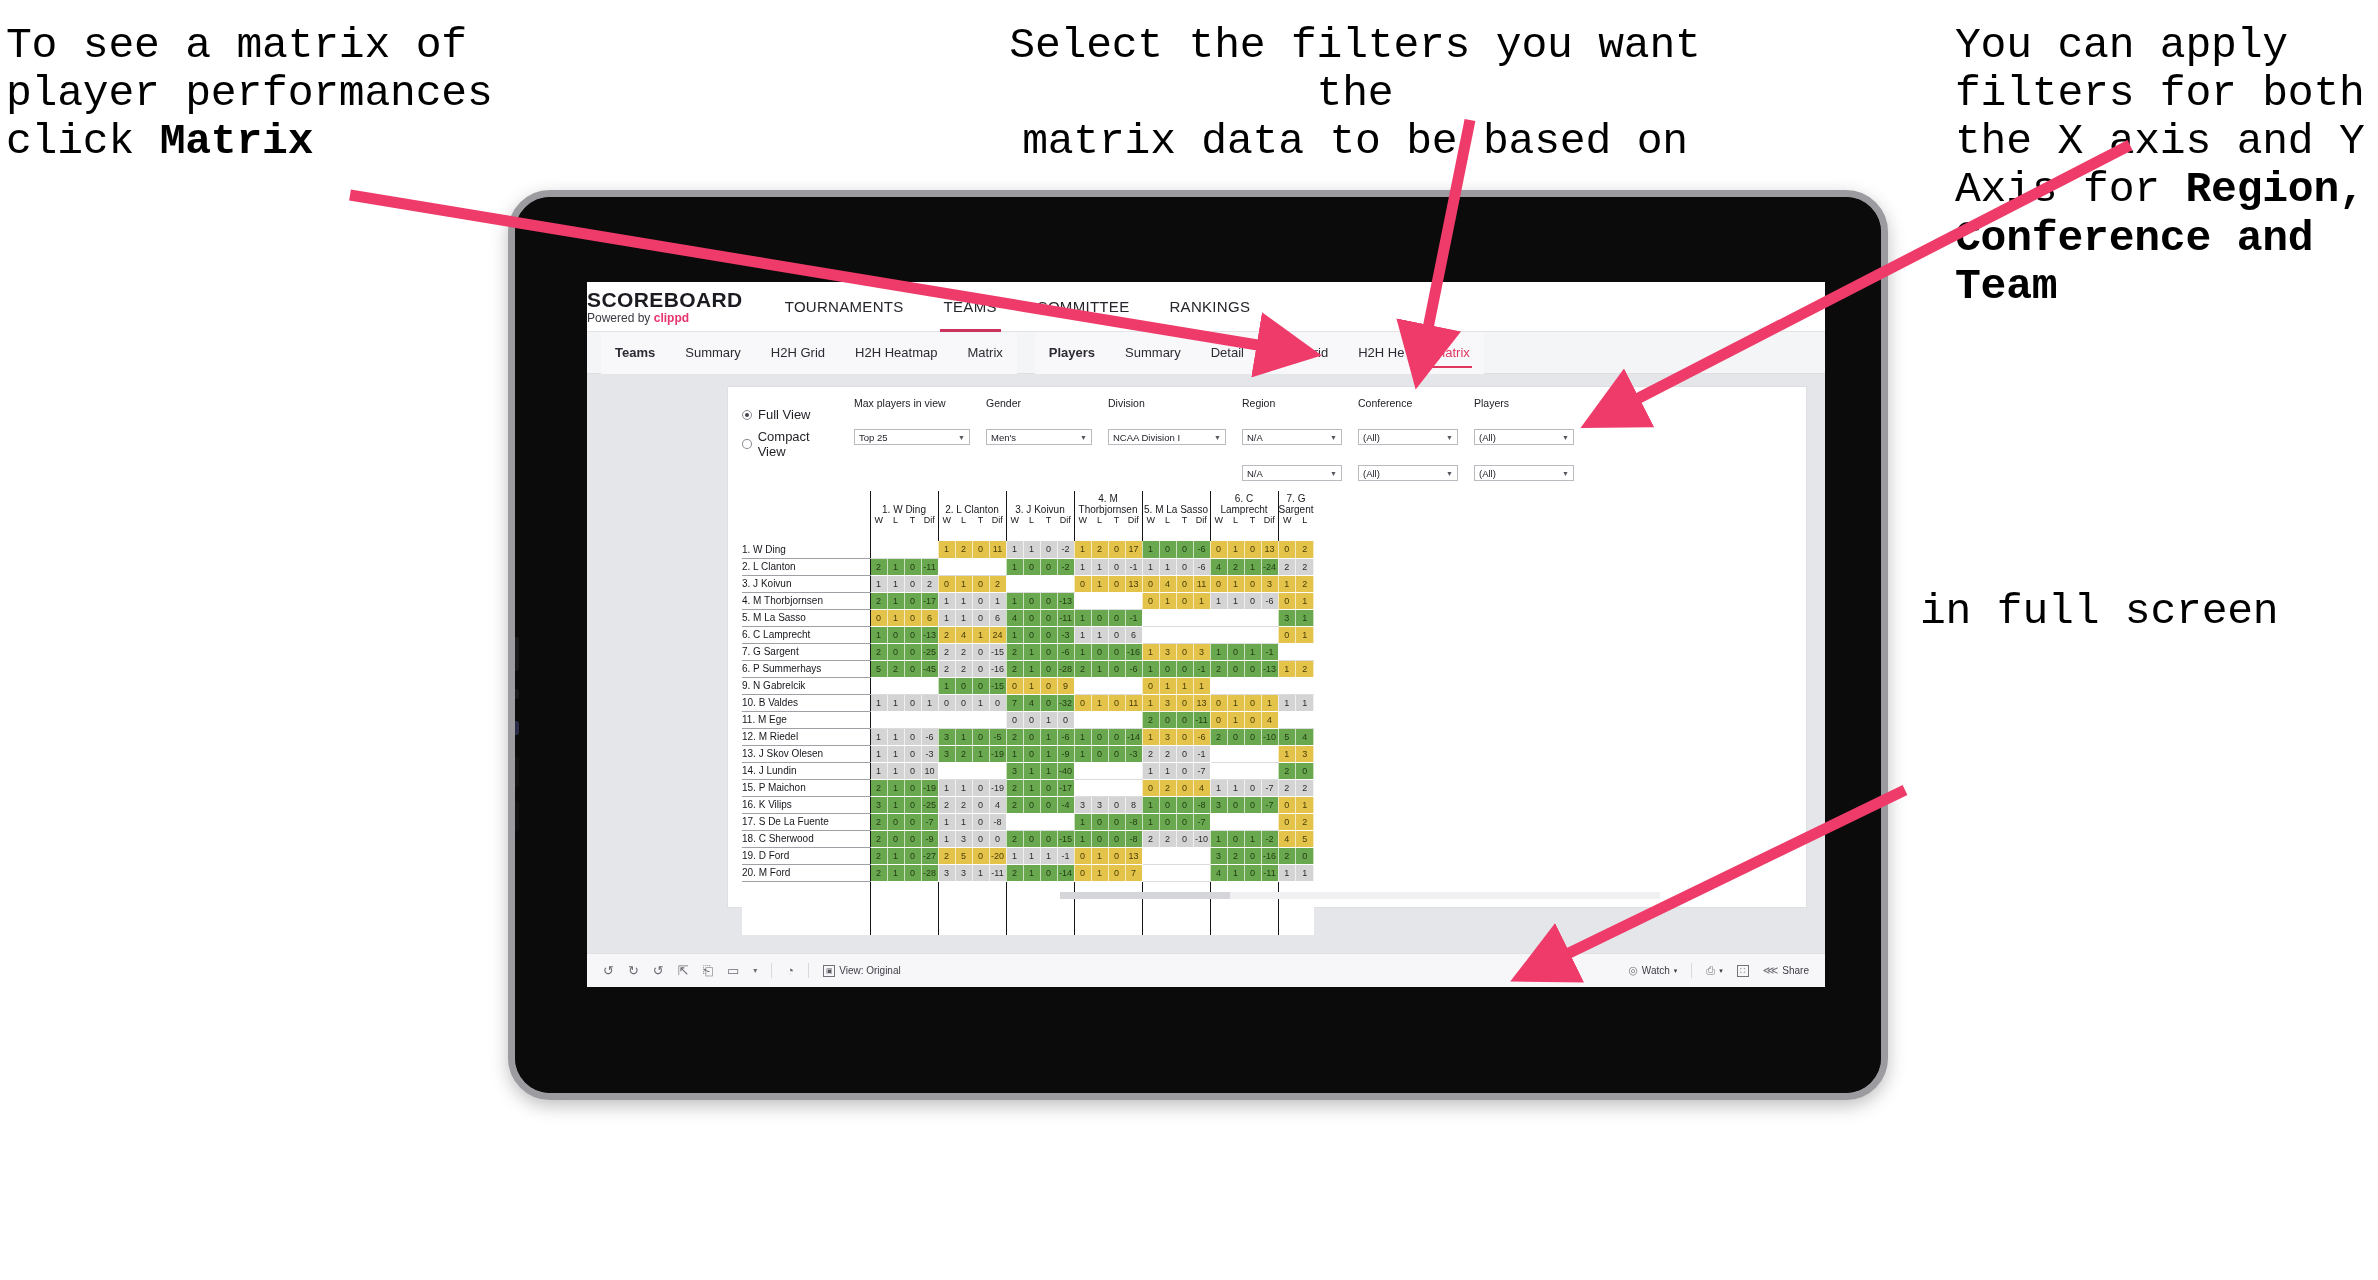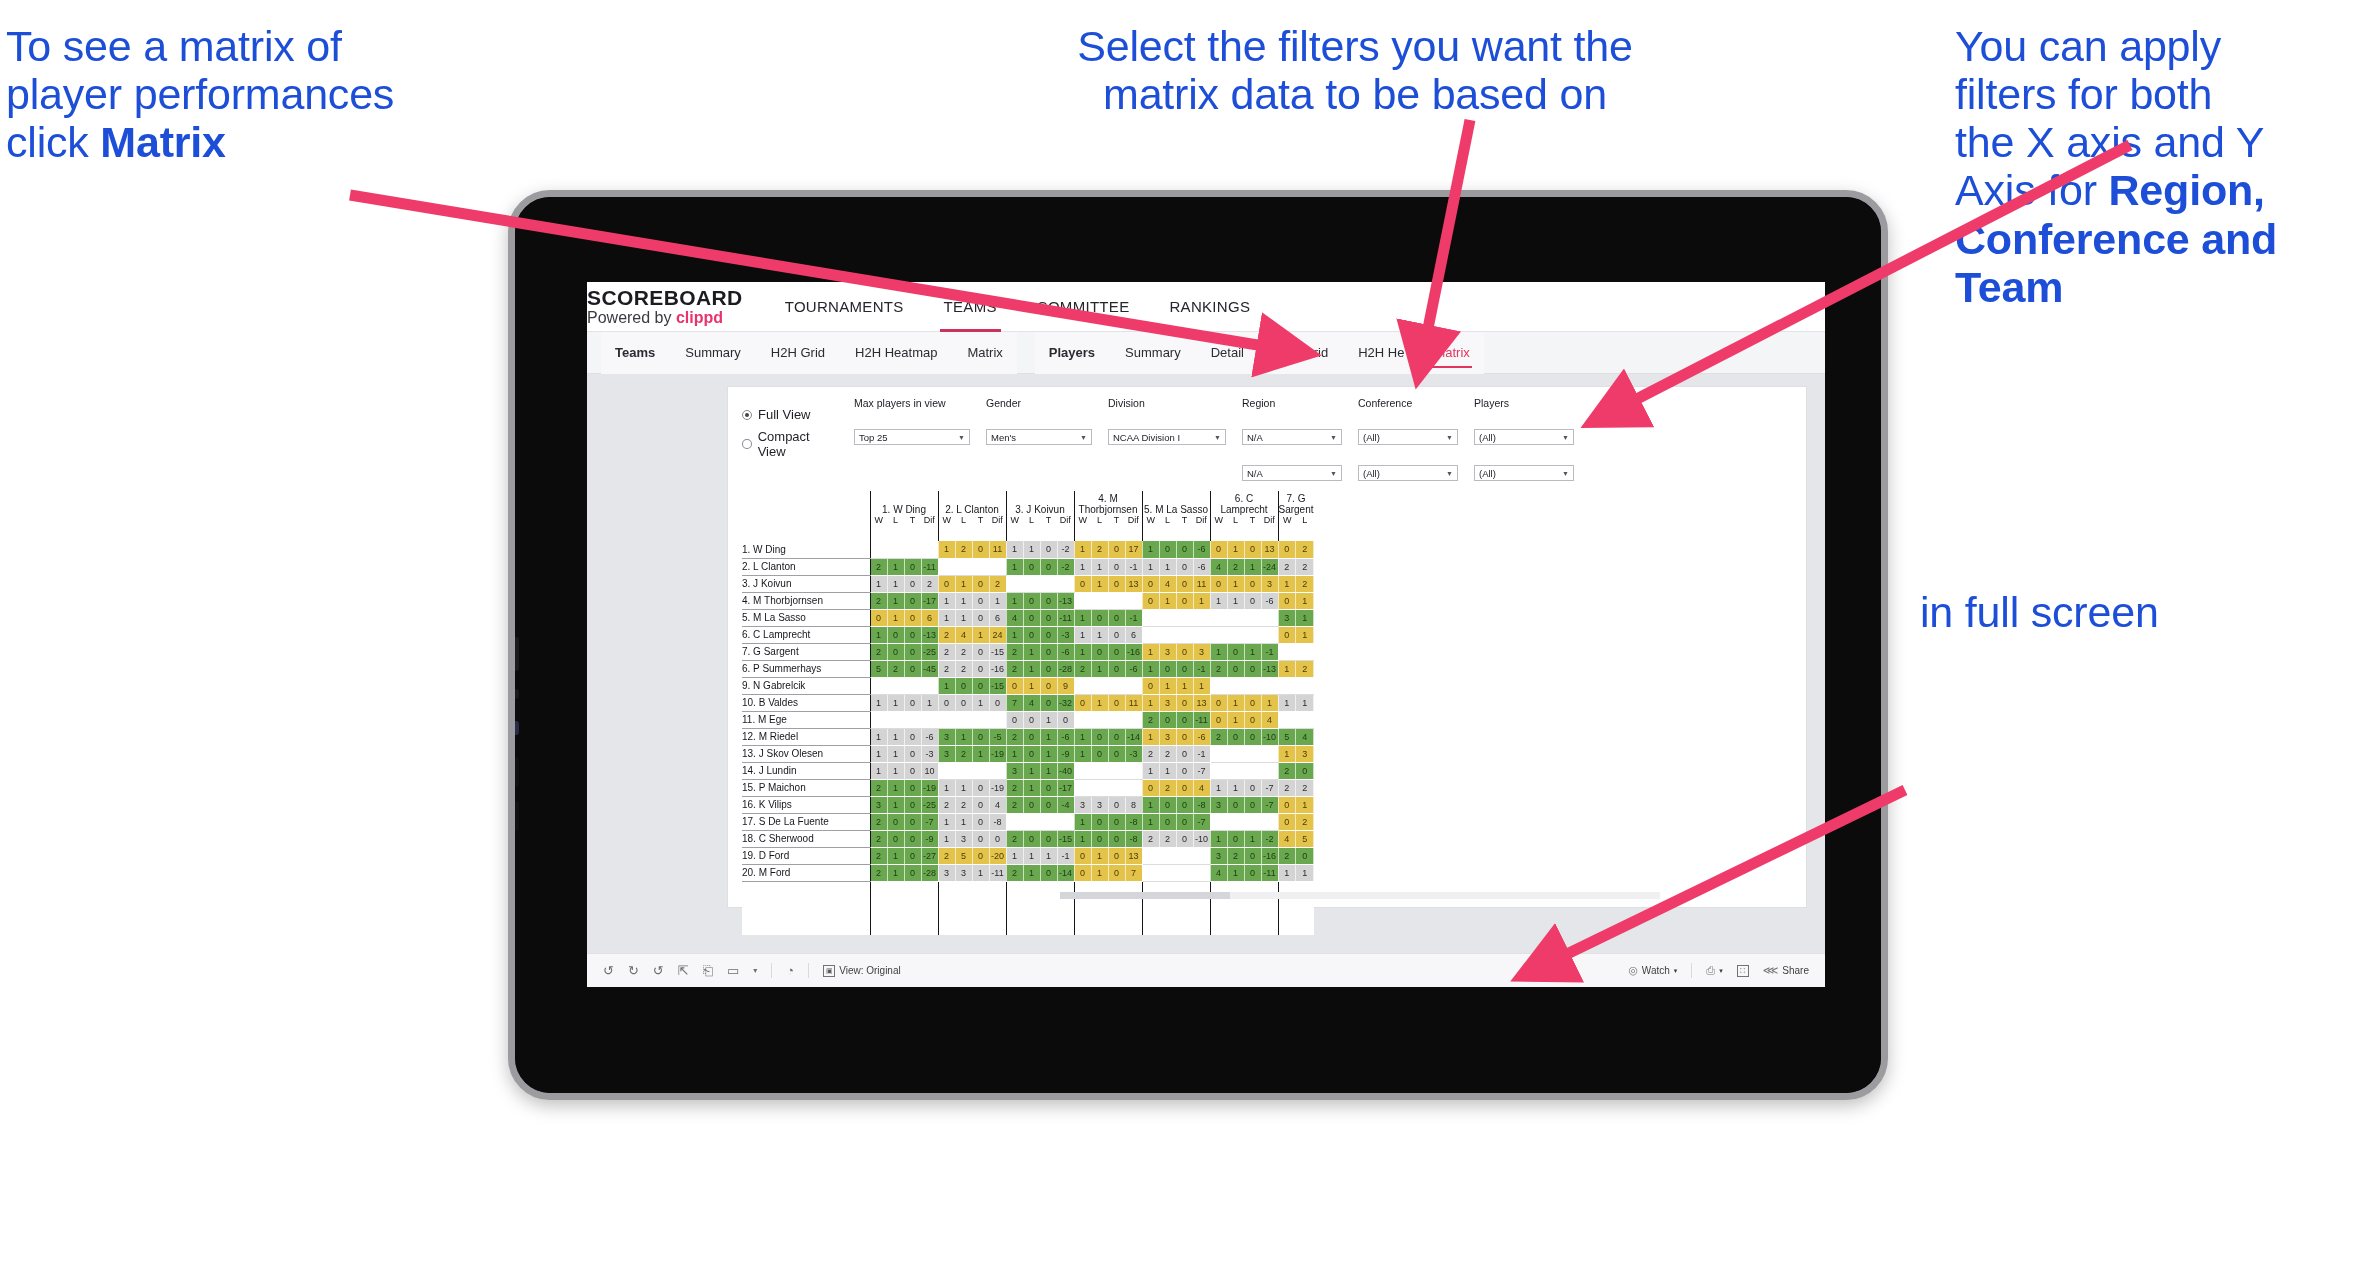--- a/index.html
+++ b/index.html
@@ -8,24 +8,24 @@
     width: 2378px; height: 1280px;
     background: #ffffff;
     font-family: "Liberation Sans", sans-serif;
     position: relative;
     overflow: hidden;
   }
 
   
   .callout {
     position: absolute;
-    color: #1d4ed8;
+    color: #000000;
     font-size: 43px;
     line-height: 1.12;
-    font-family: Liberation Sans, sans-serif;
+    font-family: Liberation Mono, monospace;
     letter-spacing: -0.2px;
   }
   .callout b { font-weight: bold; }
   #cal-left   { left: 6px;    top: 22px;  width: 560px; }
   #cal-mid    { left: 960px;  top: 22px;  width: 790px; text-align: center;}
   #cal-right  { left: 1955px; top: 22px;  width: 430px; }
   #cal-bottom { left: 1920px; top: 588px; width: 450px; }
 
   
   #arrows { position:absolute; left:0; top:0; width:2378px; height:1280px; pointer-events:none; z-index: 40; }
@@ -65,21 +65,21 @@
   #topnav {
     height: 50px; background:#ffffff; display:flex; align-items:center;
     border-bottom: 1px solid #e3e3e6;
   }
   .brand { display:flex; flex-direction:column; justify-content:center; margin-right: 42px;}
   .brand-name {
     font-family:"Liberation Sans", sans-serif;
     font-weight: 900; font-size: 21px; letter-spacing: 0.4px;
     color:#1b1b22; line-height:1;
   }
-  .brand-sub { font-size: 16px; color:#3a3a42; margin-top:1px;}
+  .brand-sub { font-size: 12px; color:#3a3a42; margin-top:1px;}
   .brand-sub .accent { color:#e8336d; font-weight:bold;}
   .topnav-items { display:flex; align-items:center; gap: 40px; font-size:15px; color:#25252c; letter-spacing:.3px;}
   .topnav-items span { cursor:pointer; }
   .topnav-items .active { position:relative; }
   .topnav-items .active:after{
     content:""; position:absolute; left:-4px; right:-4px; bottom:-17px; height:3px; background:#c9335c;
   }
 
   
   #subnav {

